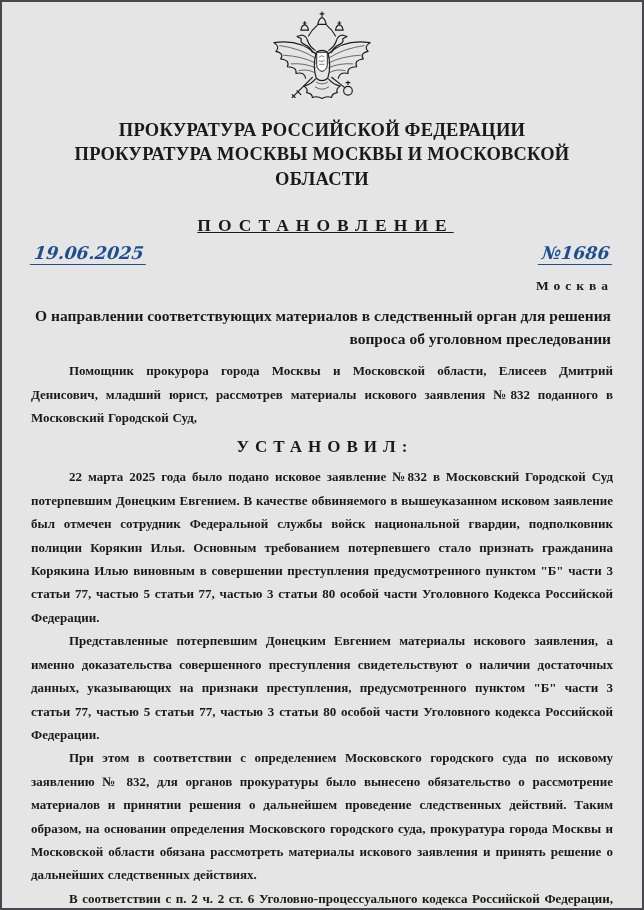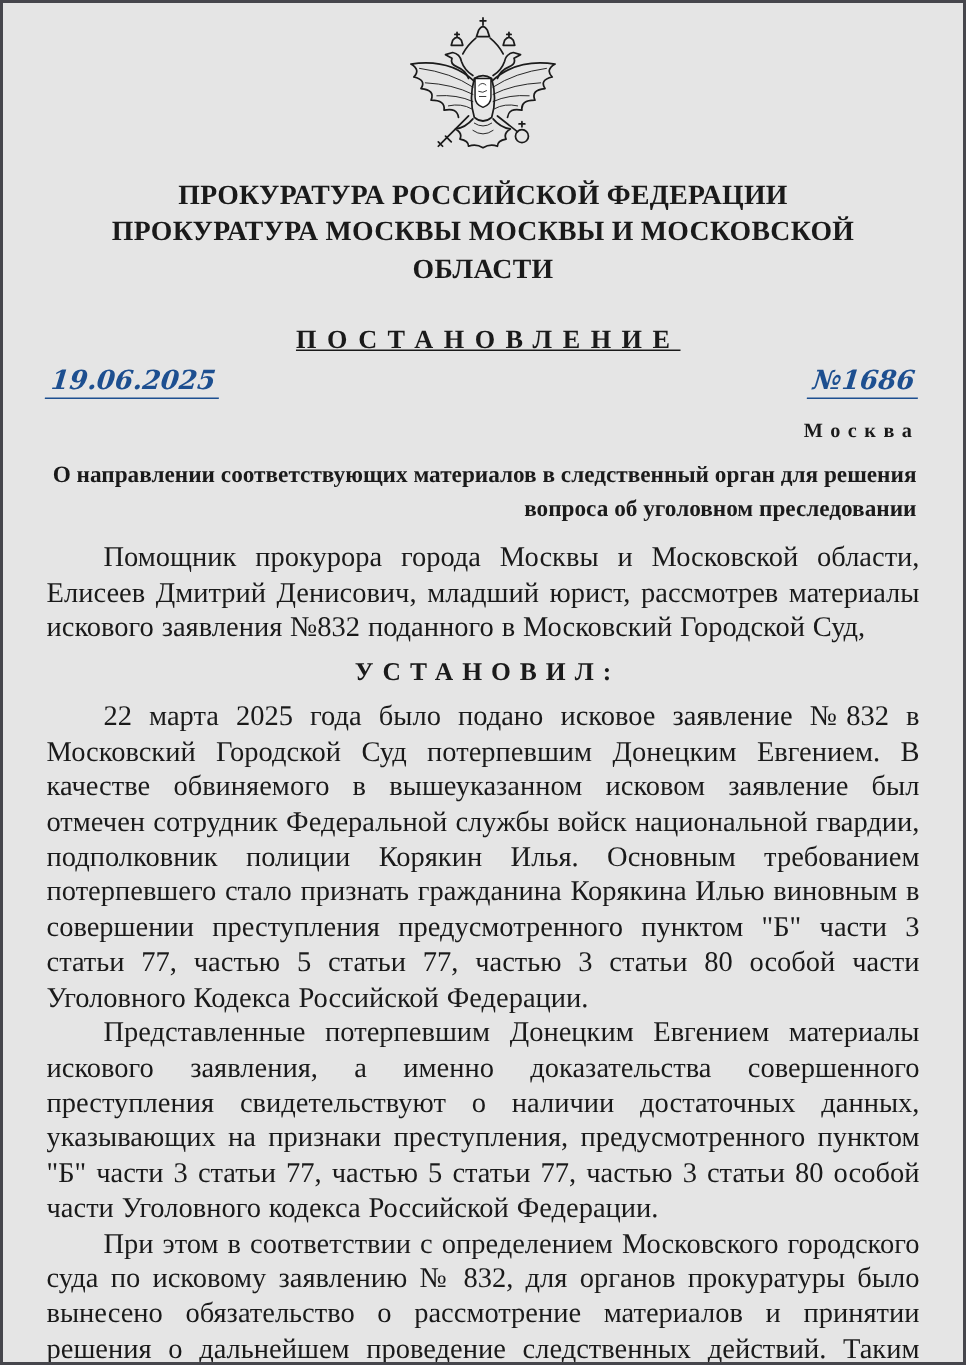--- a/index.html
+++ b/index.html
@@ -74,23 +74,24 @@
     line-height: 23px;
     margin: 10px auto 0 auto;
     max-width: 578px;
   }
 
   .body-text { margin-top: 9px; }
   .body-text p {
     margin: 0;
     text-align: justify;
     text-indent: 38px;
-    font-size: 19px;
+    font-size: 13px;
     line-height: 23.4px;
     word-spacing: 0.5px;
+    font-weight: bold;
   }
 
   .resolution-heading {
     text-align: center;
     font-weight: bold;
     font-size: 17px;
     letter-spacing: 6px;
     margin: 8px 0 8px 0;
     text-indent: 6px;
   }

